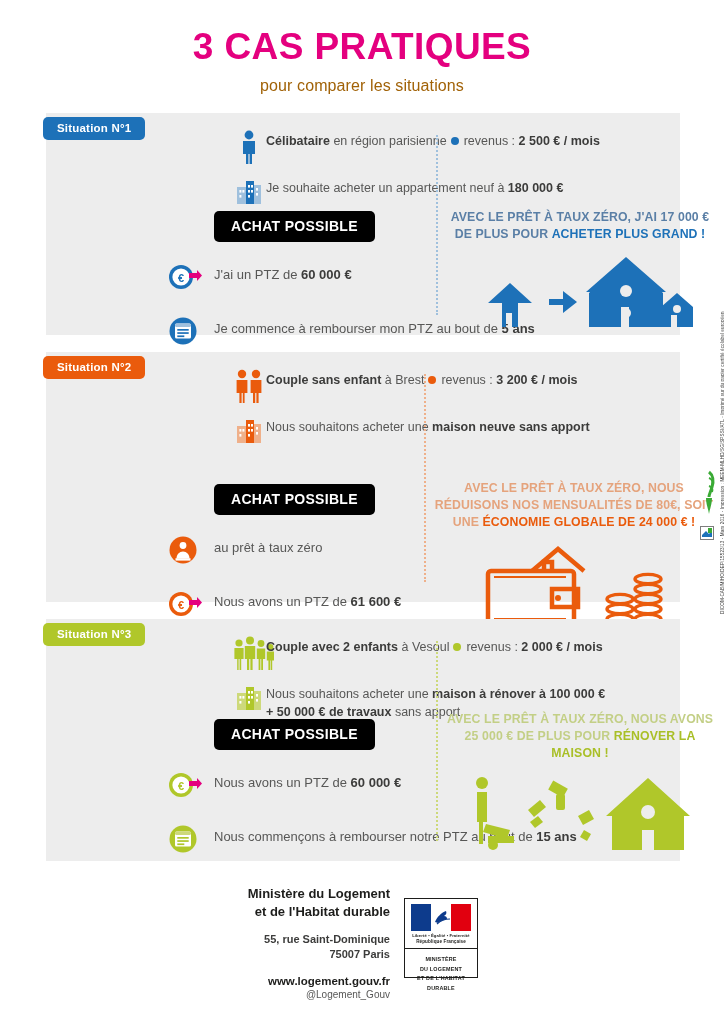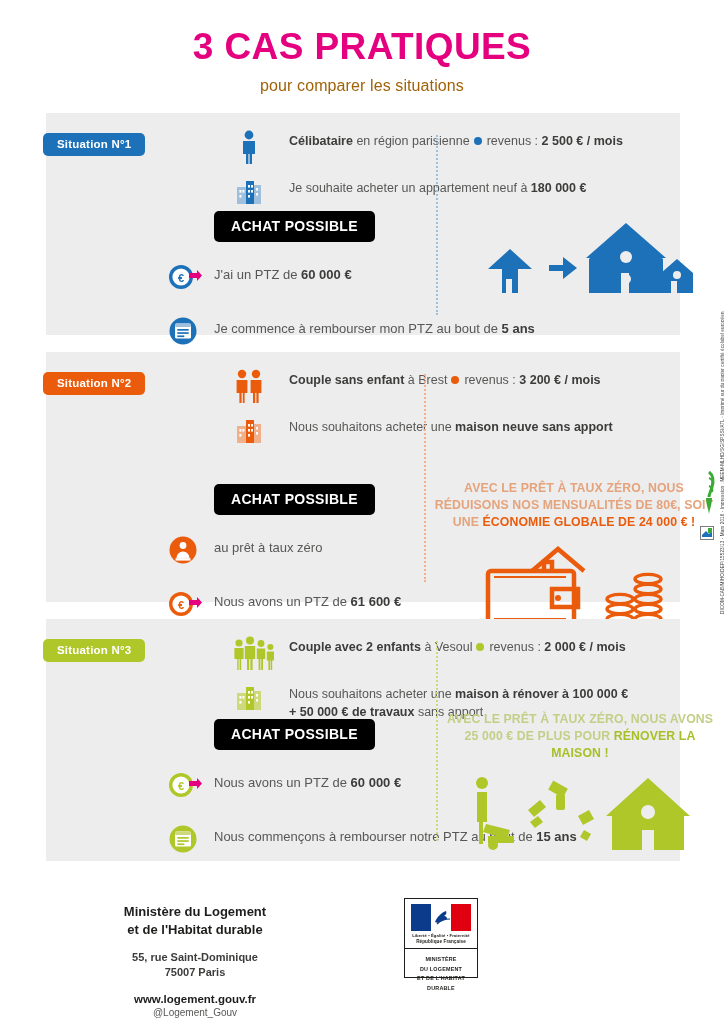--- a/index.html
+++ b/index.html
@@ -31,36 +31,36 @@
     position: absolute;
     left: 46px; width: 634px;
     background: #ededed;
   }
   #panel-1 { top: 113px; height: 222px; }
   #panel-2 { top: 352px; height: 250px; }
   #panel-3 { top: 619px; height: 242px; }
 
   .badge {
     position: absolute;
-    left: -3px; top: 20px;
+    left: -3px; top: 4px;
     color: #fff;
     font-size: 11.5px;
     font-weight: bold;
     padding: 5px 14px 6px 14px;
     border-radius: 5px;
     letter-spacing: 0.2px;
     white-space: nowrap;
   }
   #badge-1 { background: #1d71b8; }
   #badge-2 { background: #ea5b0c; }
   #badge-3 { background: #b0c72a; }
 
   
   .info-block { position: absolute; left: 186px; top: 16px; width: 440px; }
-  .info-row { display: flex; align-items: flex-start; margin-bottom: 8px; gap: 23px; }
+  .info-row { display: flex; align-items: flex-start; margin-bottom: 8px; }
   .info-ico { width: 34px; flex: 0 0 34px; text-align: center; padding-top: 1px; }
   .info-txt { font-size: 12.5px; color: #575756; line-height: 1.42; padding-top: 4px; }
   .info-txt b { color: #3c3c3b; }
   .dot { display: inline-block; width: 8px; height: 8px; border-radius: 50%; vertical-align: middle; margin: 0 5px 2px 4px; }
   .dot-blue { background: #1d71b8; }
   .dot-orange { background: #ea5b0c; }
   .dot-green { background: #b0c72a; }
 
   
   .left-col { position: absolute; left: 122px; }
@@ -106,21 +106,21 @@
   #promo-1 { color: #5a7fa6; }
   #promo-1 b { color: #1d71b8; }
   #promo-2 { color: #e5a37c; }
   #promo-2 b { color: #ea5b0c; }
   #promo-3 { color: #c3cf86; }
   #promo-3 b { color: #a9bf27; }
   .illus { margin-top: 12px; display: flex; justify-content: center; align-items: flex-end; }
 
   
   .footer { position: absolute; left: 0; top: 885px; width: 724px; }
-  .ministry-text { position: absolute; left: 0; top: 18px; width: 390px; text-align: center; }
+  .ministry-text { position: absolute; left: 0; top: 0; width: 390px; text-align: right; }
   .m-line1 { font-size: 13px; font-weight: bold; color: #1d1d1b; line-height: 1.35; }
   .m-addr { font-size: 11px; font-weight: bold; color: #3c3c3b; line-height: 1.4; margin-top: 12px; }
   .m-web { font-size: 11.5px; font-weight: bold; color: #1d1d1b; margin-top: 12px; }
   .m-twitter { font-size: 10px; color: #575756; margin-top: 2px; }
 
   .logo-box {
     position: absolute; left: 404px; top: 898px;
     width: 74px; height: 80px;
     border: 1px solid #1d1d1b; background: #fff;
   }
@@ -231,20 +231,23 @@
         </div>
         <div class="bullet-txt">
           <span>Je commence à rembourser mon PTZ au bout de </span><b>5 ans</b>
         </div>
       </div>
     </div>
 
     <div class="dotted" id="dot-sep-1"></div>
 
     <div class="right-col" id="right-1">
+      <div class="promo" id="promo-1">
+        <span>AVEC LE PRÊT À TAUX ZÉRO, J'AI 17 000 € DE PLUS POUR </span><b>ACHETER PLUS GRAND !</b>
+      </div>
       <div class="illus">
         <svg width="230" height="72" viewBox="0 0 230 72">
           <g fill="#1d71b8">
             <path d="M37 72V48H23l22-20 22 20H53v24h-6V58h-6v14z"></path>
             <path d="M84 44h14v-8l14 11-14 11v-8H84z"></path>
             <path d="M124 72V38l37-32 37 32v34h-34V52h-8v20z"></path>
             <path d="M161 2l40 35h-12L161 12 133 37h-12z"></path>
             <path d="M196 72V52l16-14 16 14v20h-16V60h-6v12z"></path>
           </g>
           <circle cx="161" cy="36" r="6" fill="#ededed"></circle>

